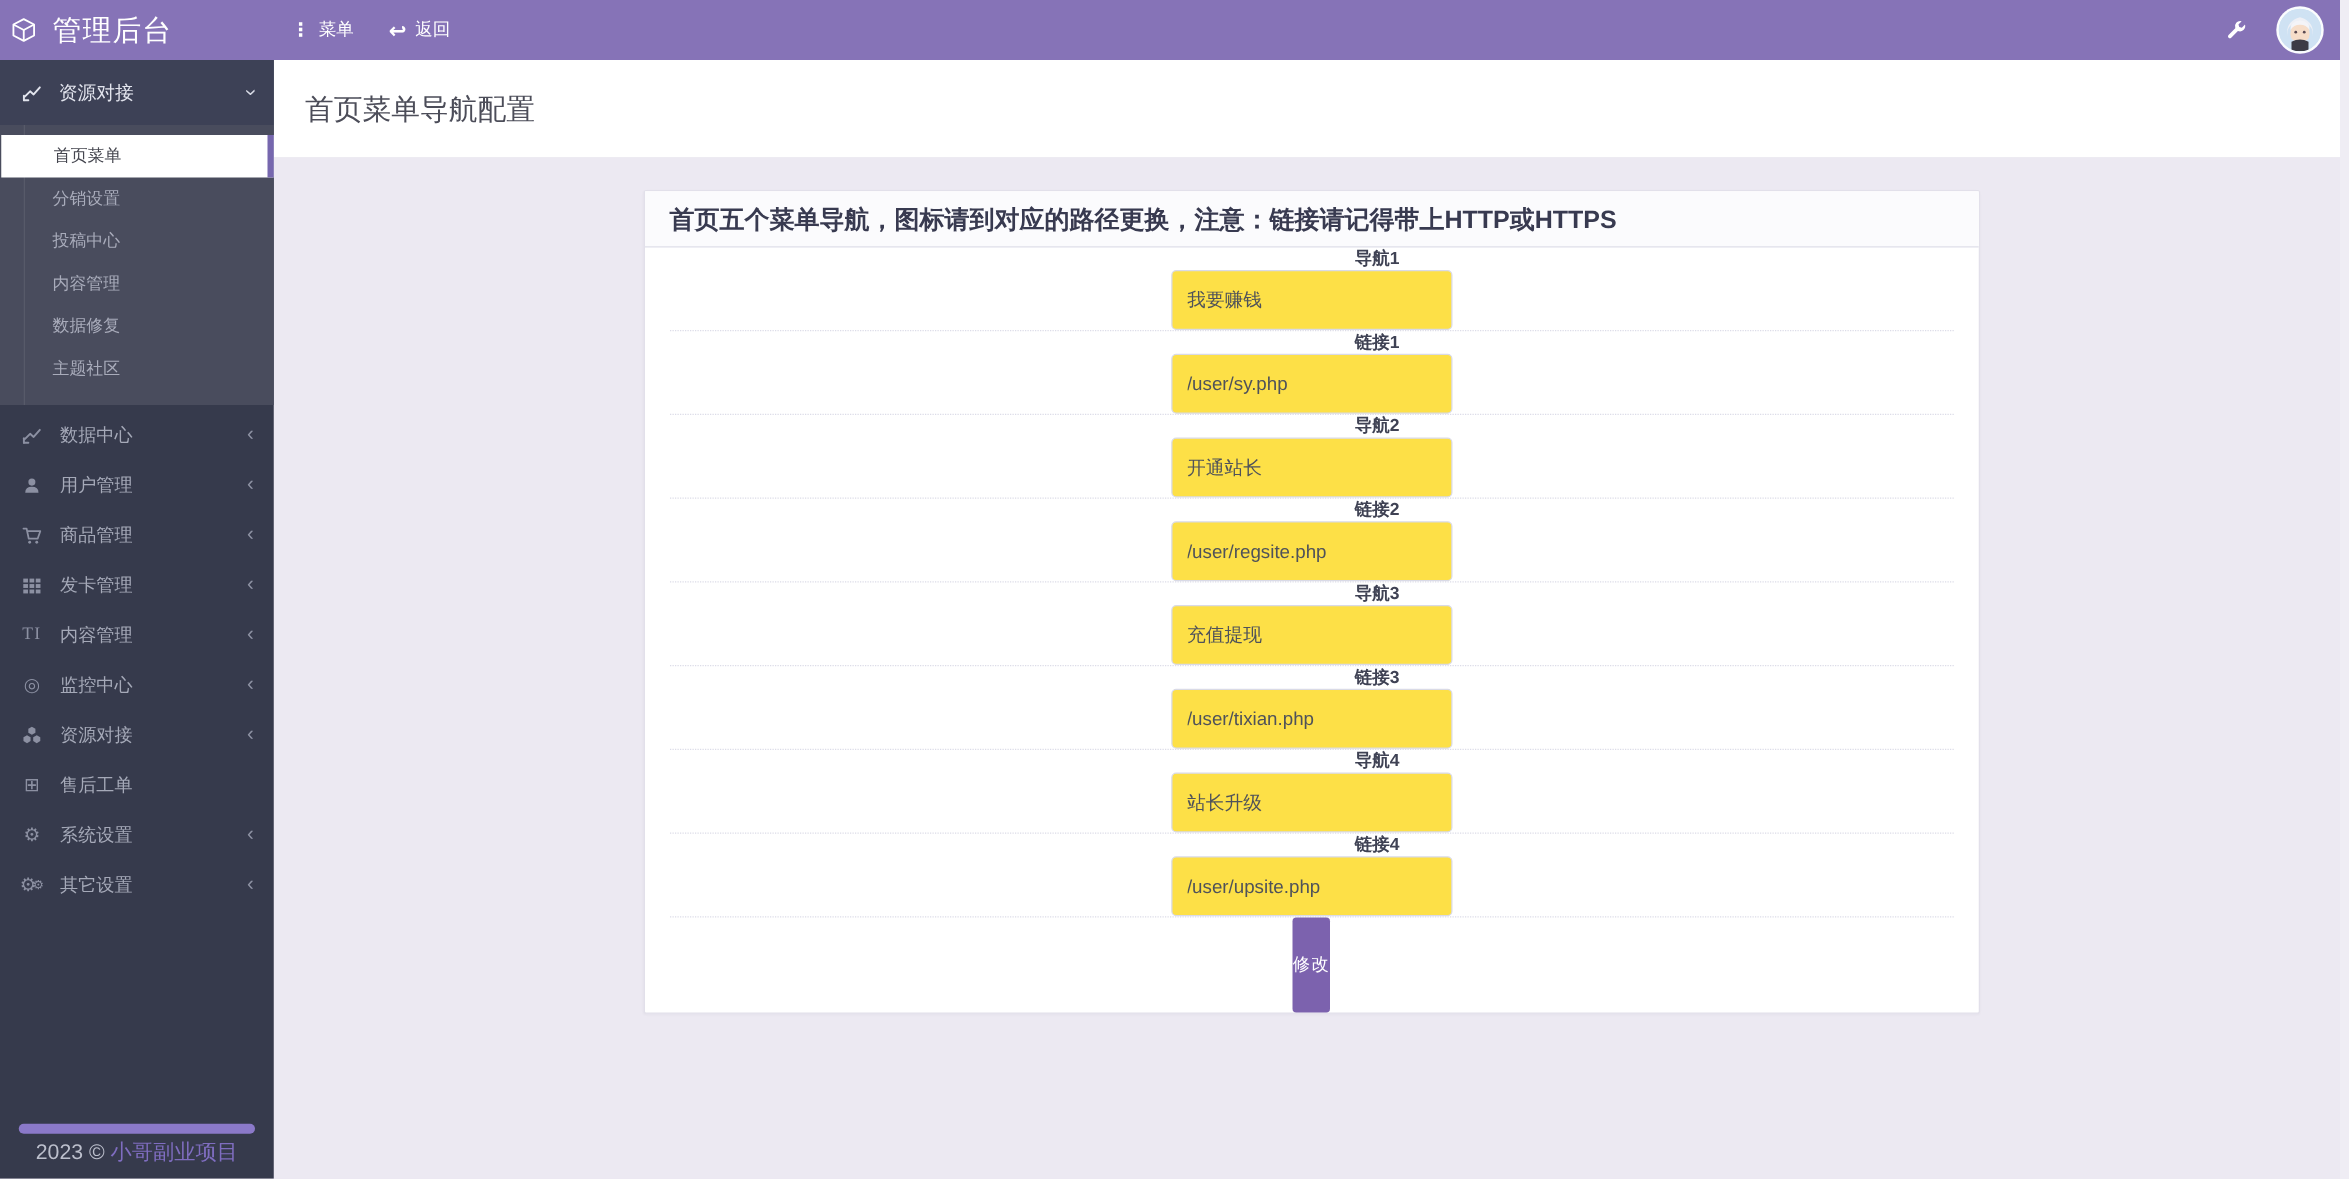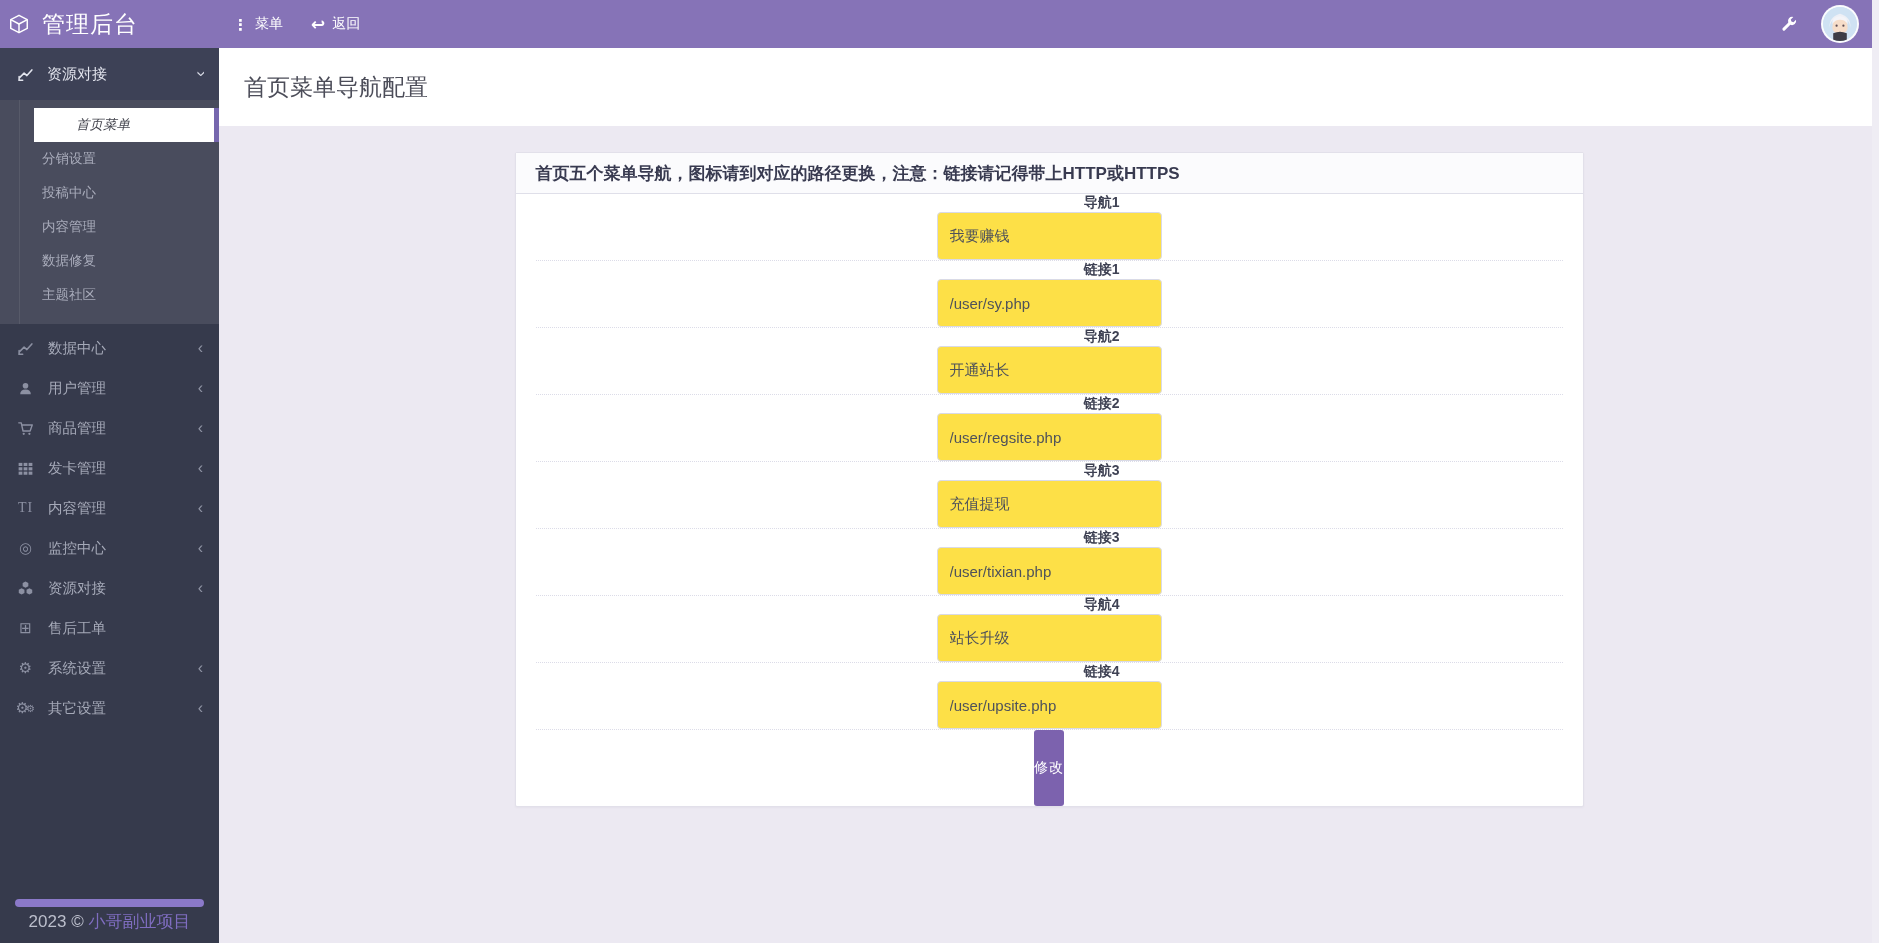--- a/index.html
+++ b/index.html
@@ -24,21 +24,21 @@
 
   
   .sidebar { width:219px; background:#363A4C; position:relative; flex-shrink:0; }
   .parent-item { height:52px; background:#3D4156; display:flex; align-items:center; gap:12px;
     padding:0 16px; color:#E2E4ED; font-size:15px; cursor:pointer; }
   .parent-item .nav-ico { color:#E2E4ED; }
   .chev-down { margin-left:auto; font-size:17px; transform:rotate(-90deg); color:#D9DBE6; }
   .submenu { background:#494C5D; padding:8px 0 12px; position:relative; }
   .submenu::before { content:""; position:absolute; left:19px; top:0; bottom:0; width:1px; background:rgba(255,255,255,.08); }
   .submenu-item { height:34px; line-height:34px; padding-left:42px; color:#A9ACBB; font-size:13.5px; cursor:pointer; position:relative; }
-  .submenu-item.active { background:#fff; color:#45464F; margin-left:34px; border-right:5px solid #7667AE;font-style:italic; }
+  .submenu-item.active { background:#fff; color:#45464F; margin-left:1px; border-right:5px solid #7667AE; }
   .nav-list { padding-top:4px; }
   .nav-item { height:40px; display:flex; align-items:center; gap:13px; padding:0 16px;
     color:#A5A9B8; font-size:14.5px; cursor:pointer; }
   .nav-ico { width:19px; display:flex; justify-content:center; align-items:center; color:#8C90A2; font-size:15px; flex-shrink:0; }
   .nav-ico svg { display:block; }
   .chev-left { margin-left:auto; color:#8F93A4; font-size:16px; line-height:1; }
   .ti-glyph { font-family:"Liberation Serif","DejaVu Serif",serif; font-size:14px; letter-spacing:1px; }
   .gear-big { font-size:15px; } .gear-small { font-size:10px; margin-left:-3px; vertical-align:4px; }
   .side-footer-bar { position:absolute; left:15px; right:15px; bottom:36px; height:8px; border-radius:4px; background:#8B79C9; }
   .side-footer-text { position:absolute; left:0; right:0; bottom:10px; text-align:center; font-size:17px; color:#BCBFCC; }
@@ -47,21 +47,21 @@
   
   .main { flex:1; display:flex; flex-direction:column; min-width:0; }
   .title-bar { height:78px; background:#fff; display:flex; align-items:center; padding-left:25px;
     box-shadow:0 1px 0 rgba(60,60,90,.08); }
   .page-title { font-size:23px; color:#4C4D59; }
   .content { flex:1; background:#ECE9F2; overflow:hidden; }
 
   .panel { width:1069px; margin:26px auto 0; background:#fff; border:1px solid #E2E0EA;
     border-radius:2px; box-shadow:0 1px 2px rgba(40,40,70,.04); }
   .panel-header { padding:9px 20px 8px; background:#FBFBFD; border-bottom:1px solid #DFDFE9;
-    font-weight:bold; font-size:17px; color:#383A50; }
+    font-weight:bold; font-size:20px; color:#383A50; }
   .panel-body { padding:0 20px; }
   .form-row { display:flex; align-items:center; height:67px; border-bottom:1px dotted #DCDCE8;flex-direction:column; }
   .form-label { width:165px; text-align:right; padding-right:12px; font-weight:bold; font-size:14px; color:#3F4254; flex-shrink:0; }
   .form-input { flex:1; height:35px; border:1px solid #D9DAE6; border-radius:4px; padding:0 12px;
     font-size:15px; color:#4F525A; font-family:"Liberation Sans","DejaVu Sans",sans-serif; outline:none; background:#fde047; }
   .button-row { display:flex; align-items:center; height:76px; border-bottom:none; }
   .btn-spacer { width:177px; flex-shrink:0; }
   .submit-btn { flex:1; height:34px; background:#7C62AE; color:#fff; border:none; border-radius:3px;
     font-size:14px; font-family:"Liberation Sans","DejaVu Sans",sans-serif; cursor:pointer; letter-spacing:1px; }
 

